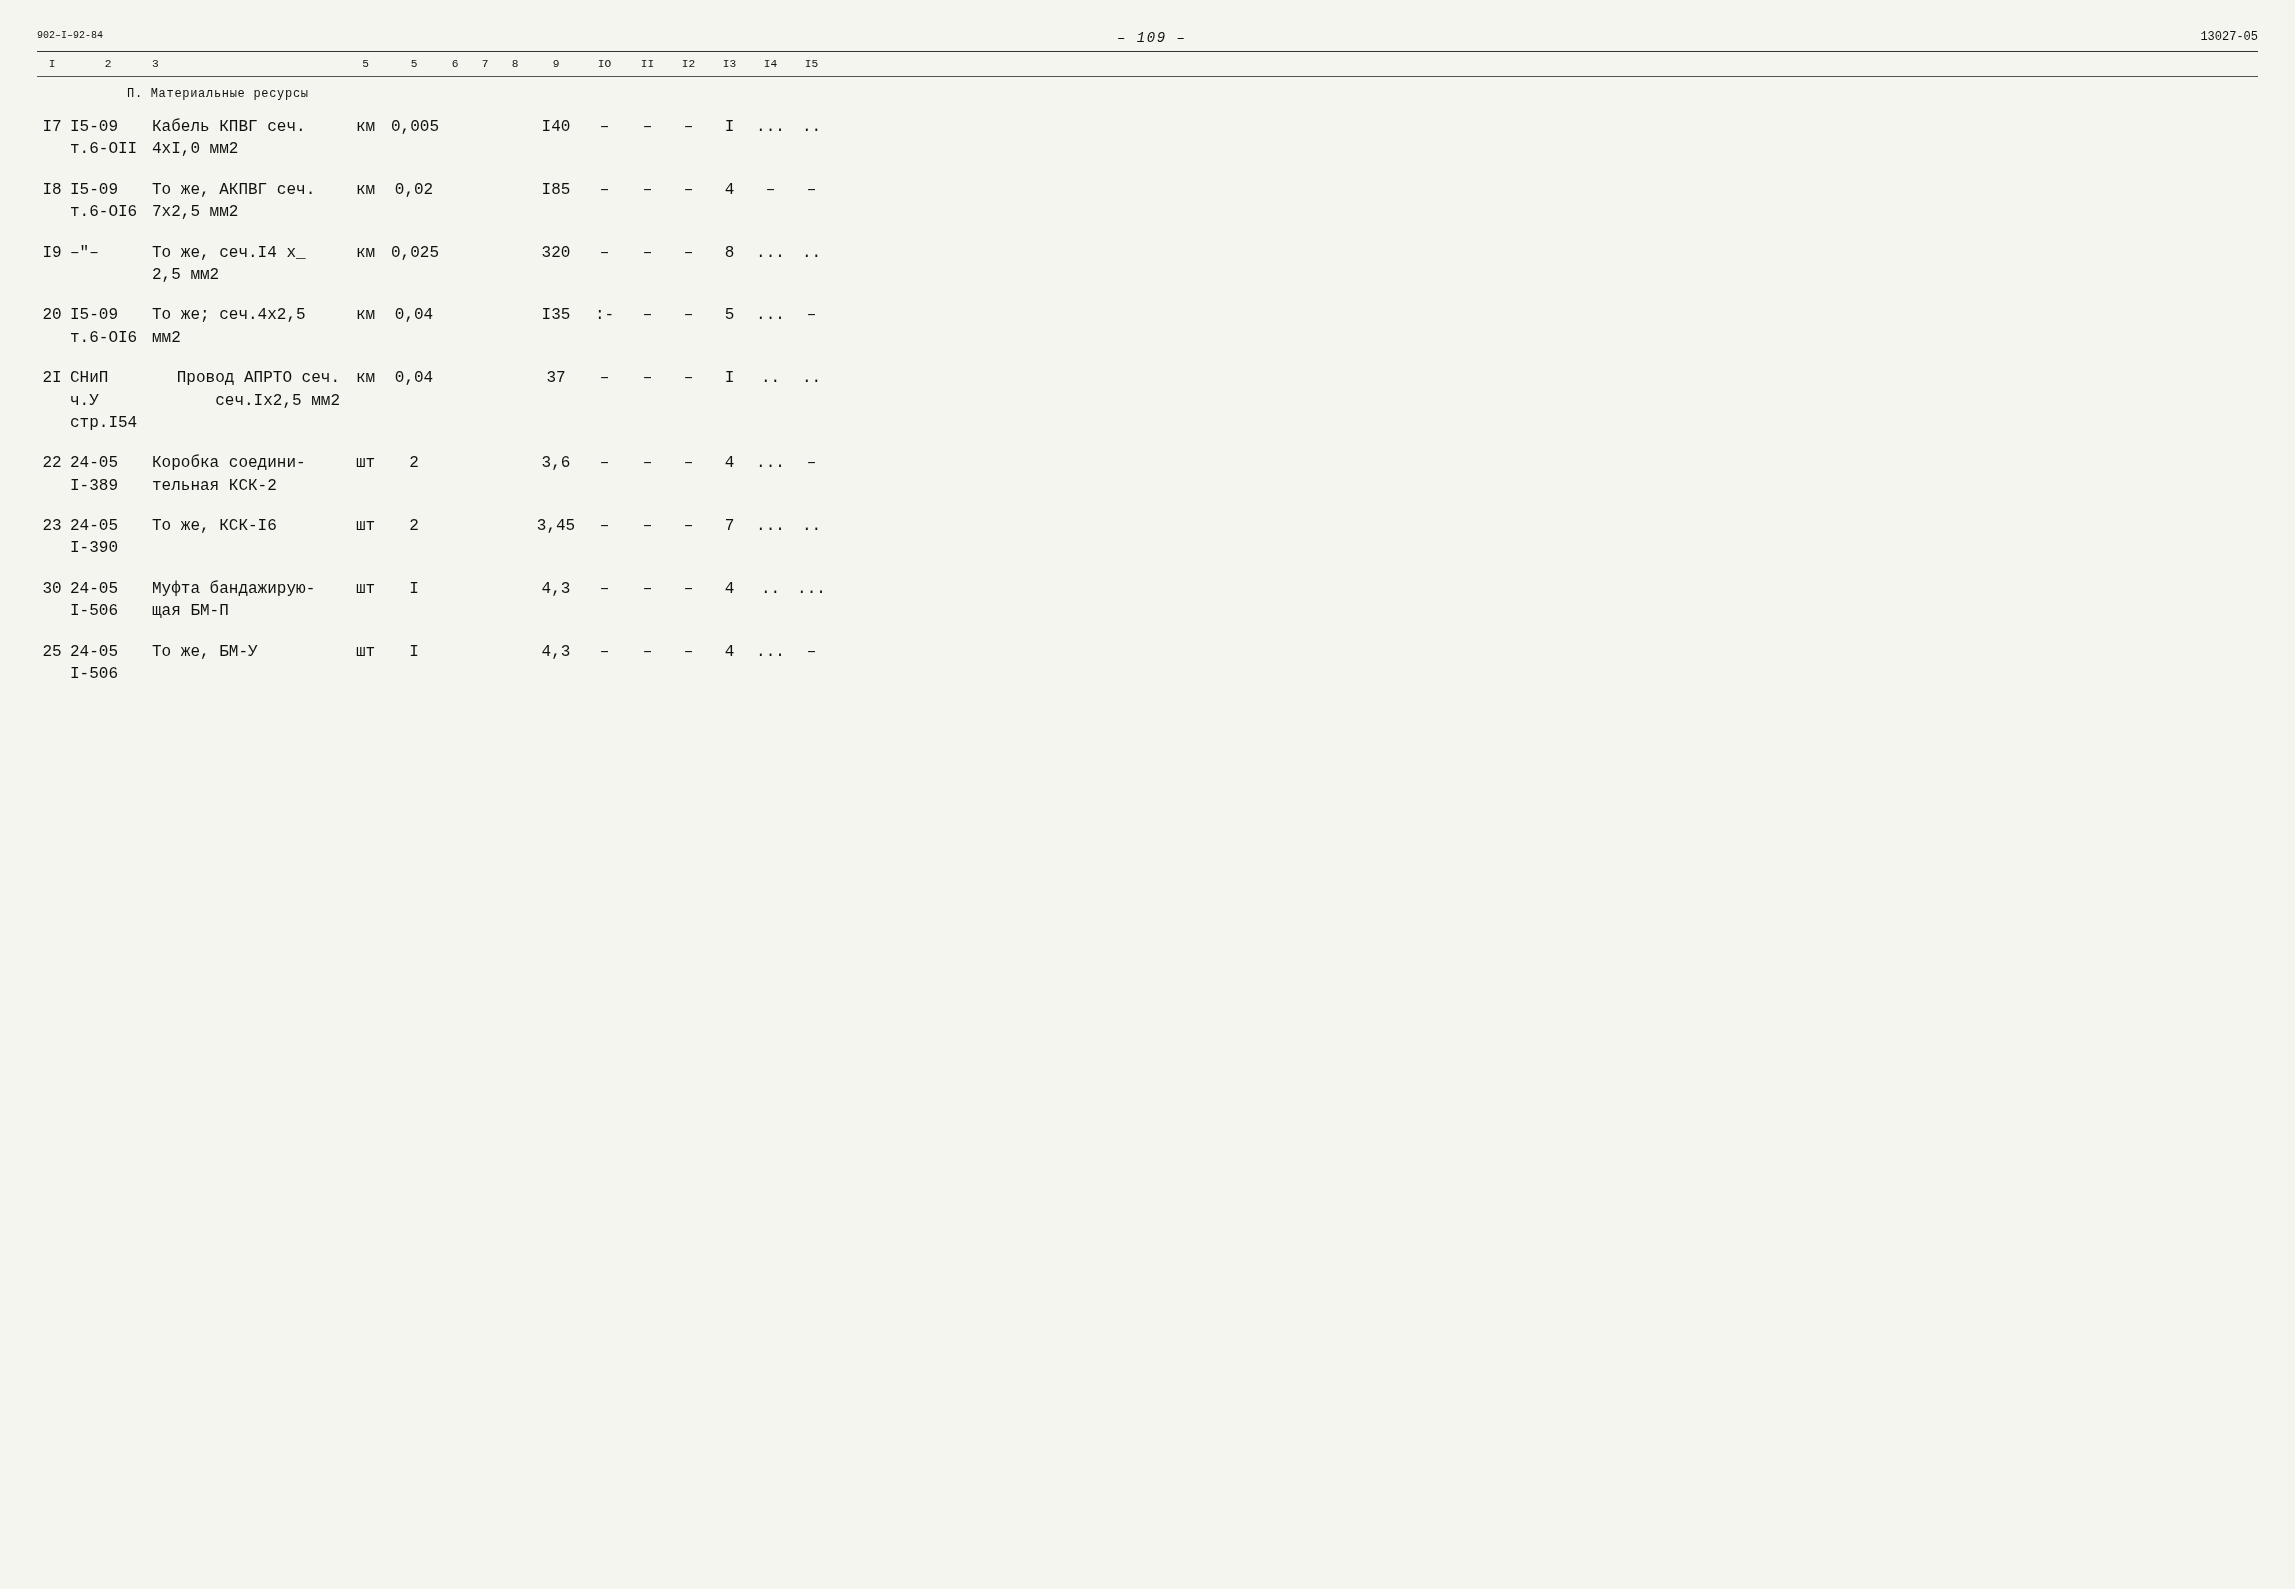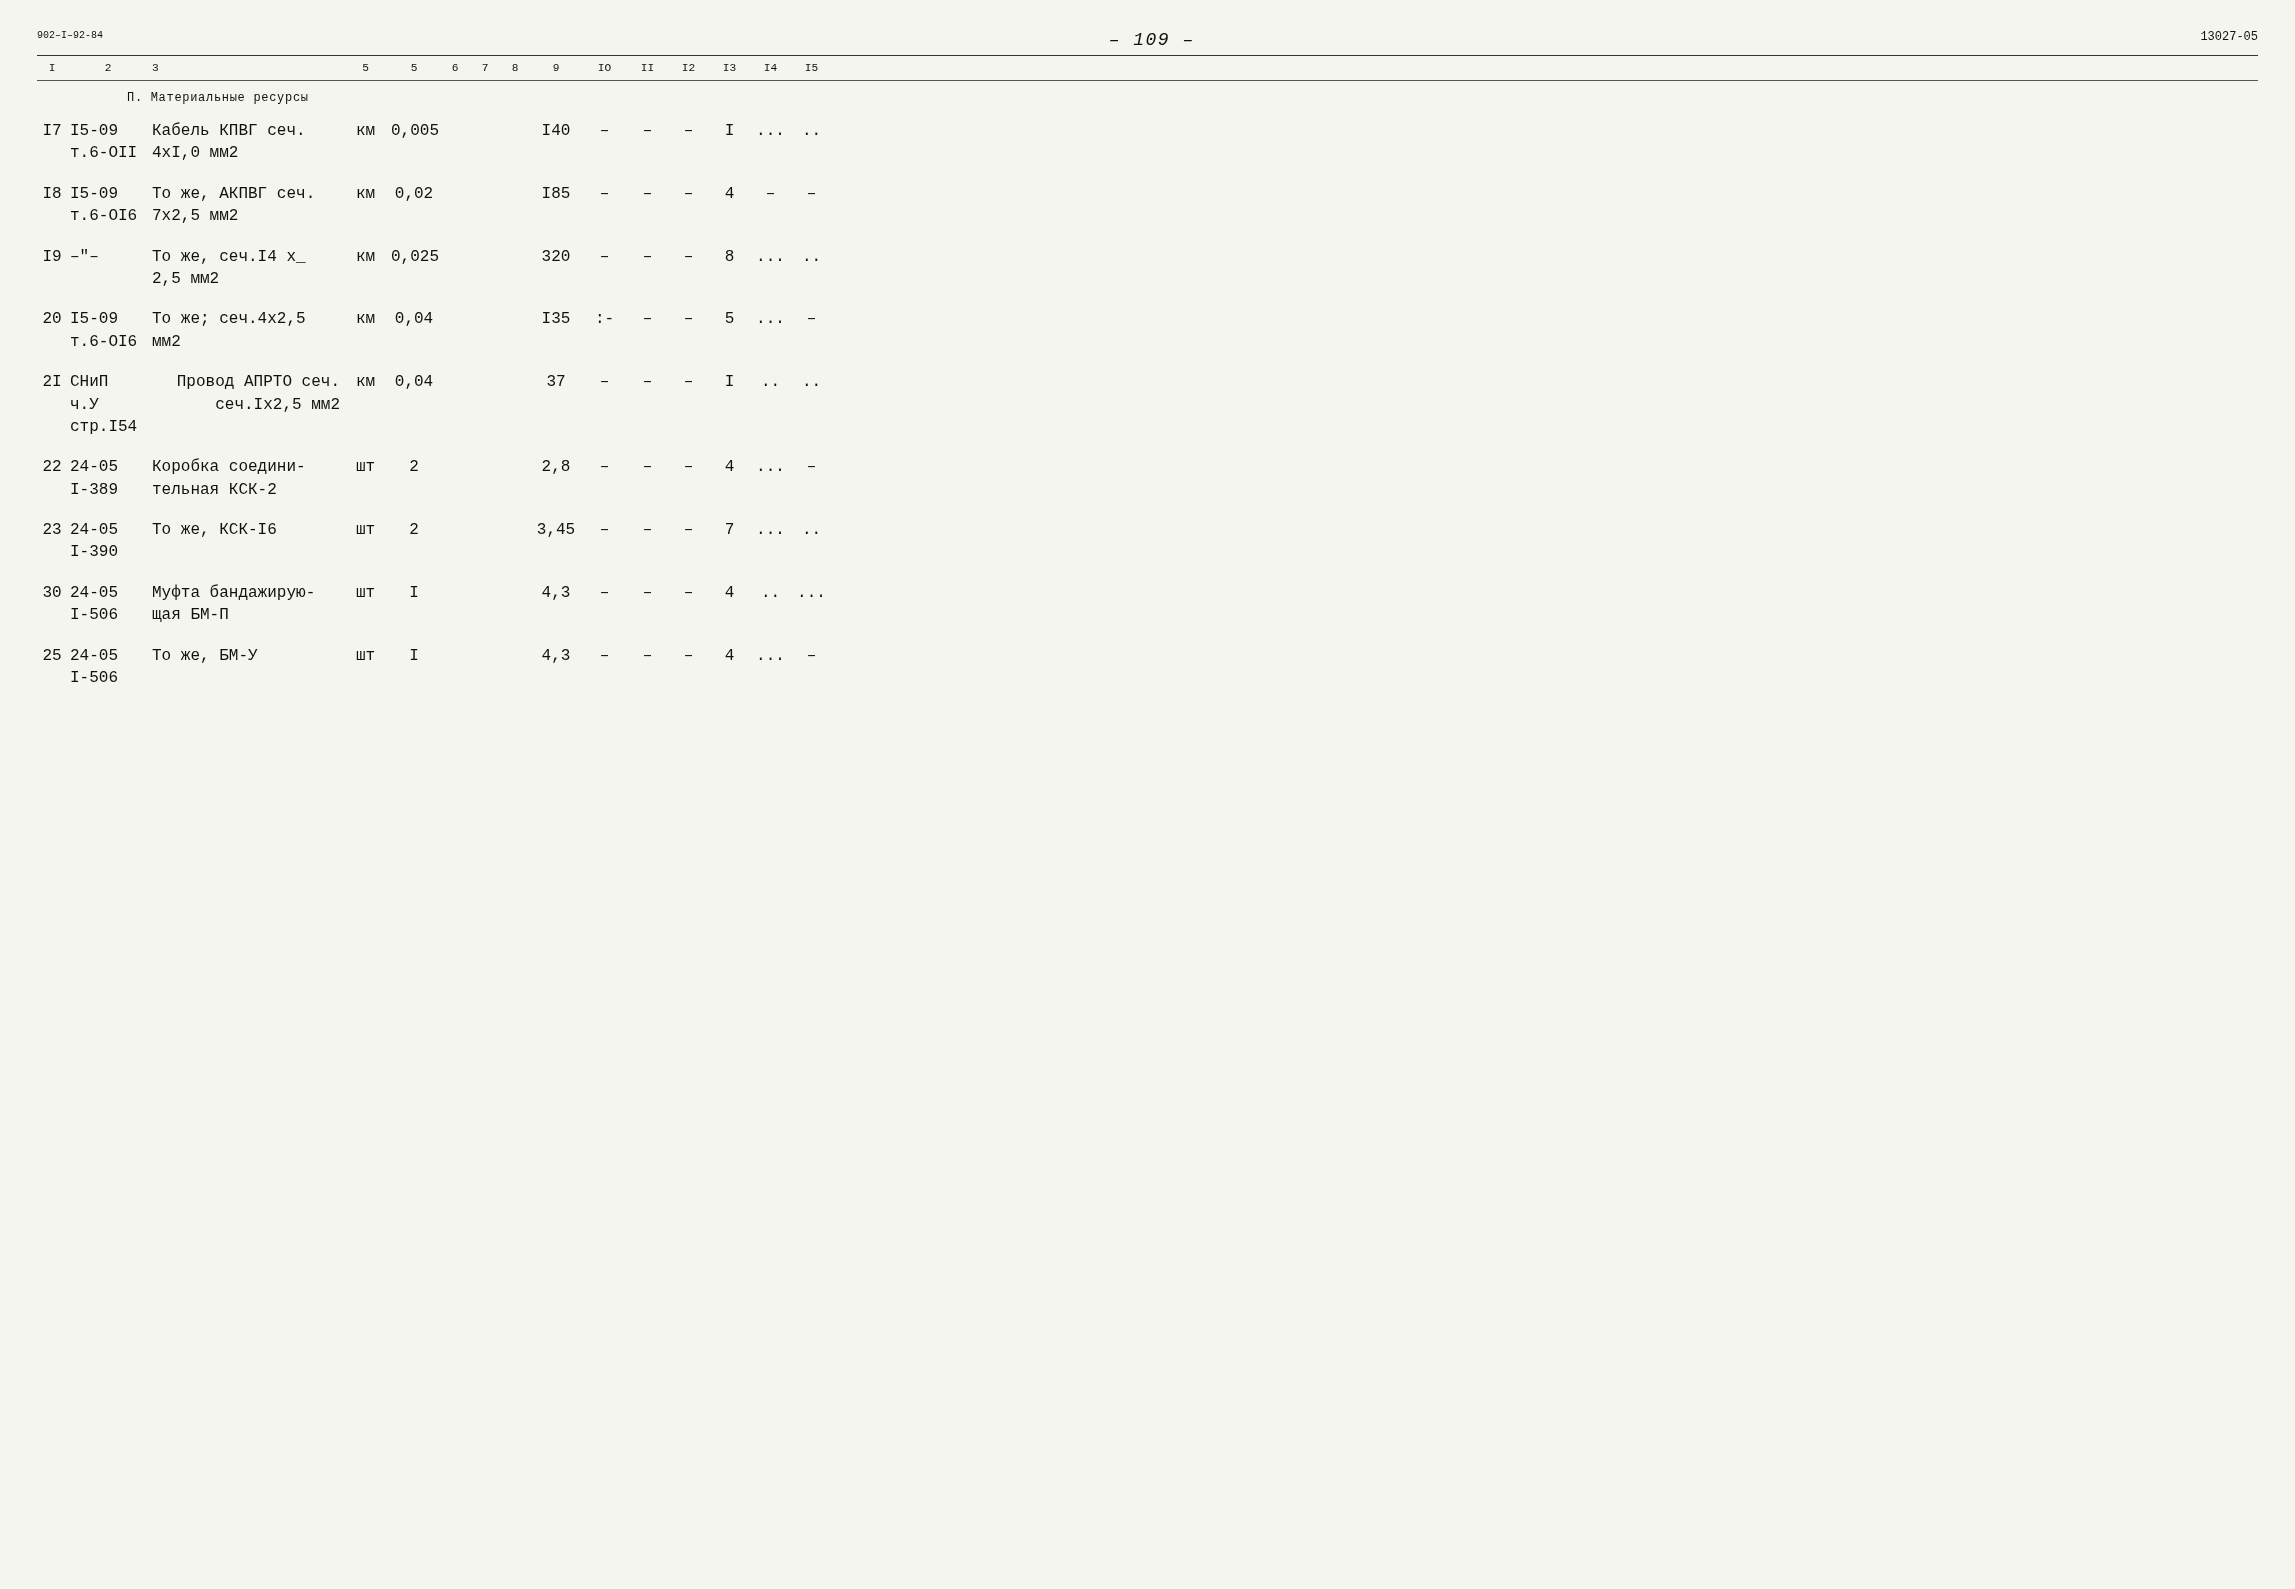--- a/index.html
+++ b/index.html
@@ -22,21 +22,21 @@
       align-items: flex-start;
       margin-bottom: 4.5px;
     }
 
     .header-left {
       font-size: 10px;
       font-weight: normal;
     }
 
     .header-center {
-      font-size: 18px;
+      font-size: 14px;
       font-style: italic;
       letter-spacing: 1.5px;
     }
 
     .header-right {
       font-size: 12px;
       font-weight: normal;
     }
 
     .divider-line {
@@ -233,21 +233,21 @@
           <span class="cell">22</span>
           <span class="cell left" style="white-space: pre-line;">24-05
 I-389</span>
           <span class="cell left" style="white-space: pre-line;">Коробка соедини-
 тельная КСК-2</span>
           <span class="cell">шт</span>
           <span class="cell">2</span>
           <span class="cell"></span>
           <span class="cell"></span>
           <span class="cell"></span>
-          <span class="cell">2,8</span>
+          <span class="cell">3,6</span>
           <span class="cell">–</span>
           <span class="cell">–</span>
           <span class="cell">–</span>
           <span class="cell">4</span>
           <span class="cell">...</span>
           <span class="cell">–</span>
         </div>
         <div class="data-row">
           <span class="cell">23</span>
           <span class="cell left" style="white-space: pre-line;">24-05

